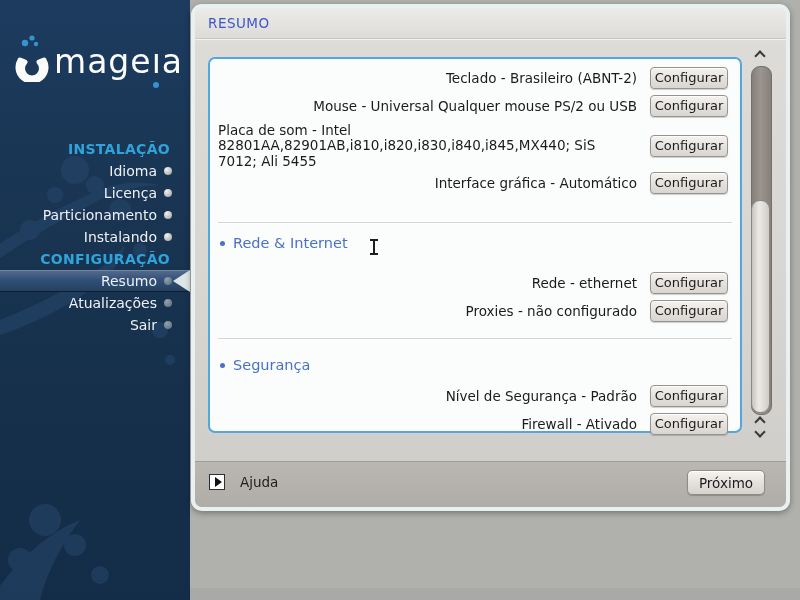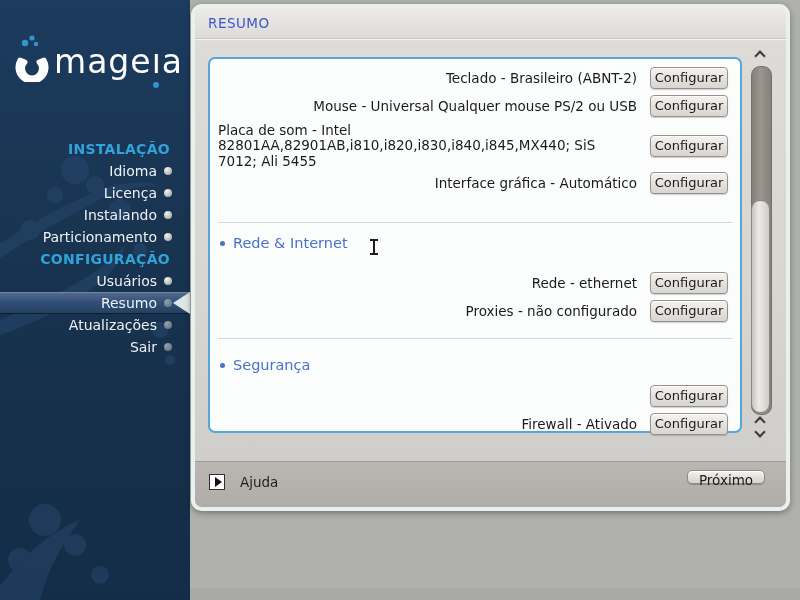--- a/index.html
+++ b/index.html
@@ -131,21 +131,21 @@
   .help-icon{
     width:14px;height:14px;background:#fdfdfd;border:1px solid #2e2e2e;
     display:flex;align-items:center;justify-content:center;
   }
   .help-icon::before{
     content:"";border-left:7px solid #111;border-top:5px solid transparent;
     border-bottom:5px solid transparent;margin-left:2px;
   }
   .help-label{font-size:13.5px;color:#1e1e1e;}
   .next-btn{
-    position:absolute;right:21px;top:8px;width:78px;height:14px;border-radius:5px;
+    position:absolute;right:21px;top:8px;width:78px;height:25px;border-radius:5px;
     border:1px solid #8f8b86;
     background:linear-gradient(180deg,#f6f4f1,#e3e0dc 55%,#d6d3cf);
     box-shadow:inset 0 1px 0 rgba(255,255,255,.85),0 1px 1px rgba(0,0,0,.2);
     font-size:13.5px;color:#1c1c1c;font-family:inherit;cursor:default;
   }
   
   .cursor{position:absolute;left:368px;top:239px;width:12px;height:16px;z-index:5;pointer-events:none;}
   .cursor .stem{position:absolute;left:5px;top:1px;width:2px;height:14px;background:#1d1d1d;}
   .cursor .bar{position:absolute;left:2px;width:8px;height:2px;background:#1d1d1d;}
   .cursor .bar.t{top:0}.cursor .bar.b{bottom:0}
@@ -190,32 +190,28 @@
     <div class="nav-header">INSTALAÇÃO</div>
     <div class="nav-item">
       <span>Idioma</span>
         <span class="dot"></span>
     </div>
     <div class="nav-item">
       <span>Licença</span>
         <span class="dot"></span>
     </div>
     <div class="nav-item">
+      <span>Particionamento</span>
+        <span class="dot"></span>
+    </div>
+    <div class="nav-item">
       <span>Instalando</span>
         <span class="dot"></span>
     </div>
-    <div class="nav-item">
-      <span>Particionamento</span>
-        <span class="dot"></span>
-    </div>
     <div class="nav-header second">CONFIGURAÇÃO</div>
-    <div class="nav-item">
-      <span>Usuários</span>
-        <span class="dot"></span>
-    </div>
     <div class="nav-item selected">
       <span>Resumo</span>
         <span class="dot dim"></span>
     </div>
     <div class="nav-item">
       <span>Atualizações</span>
         <span class="dot dim"></span>
     </div>
     <div class="nav-item">
       <span>Sair</span>
@@ -269,20 +265,21 @@
     </div>
 
     <div class="sep sep2"></div>
 
     <div class="sec-header sh2">
       <span class="sec-dot"></span>
       <span>Segurança</span>
     </div>
 
     <div class="row r7">
+      <span class="lbl">Nível de Segurança - Padrão</span>
       <button class="btn">Configurar</button>
     </div>
 
     <div class="row r8">
       <span class="lbl">Firewall - Ativado</span>
       <button class="btn">Configurar</button>
     </div>
 
   </div>
 

